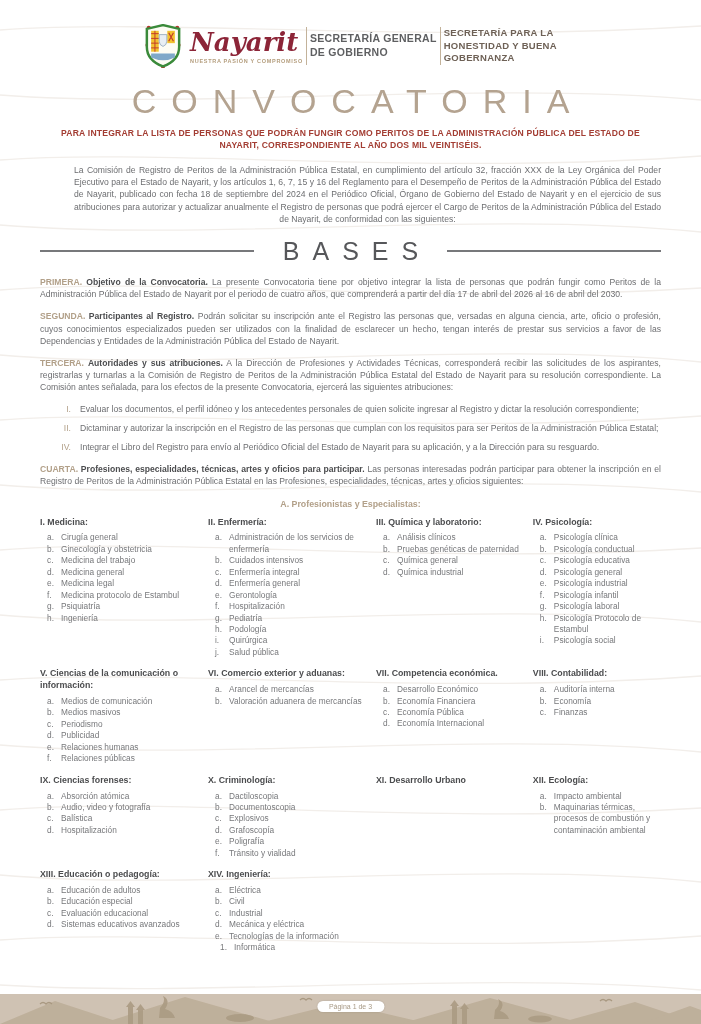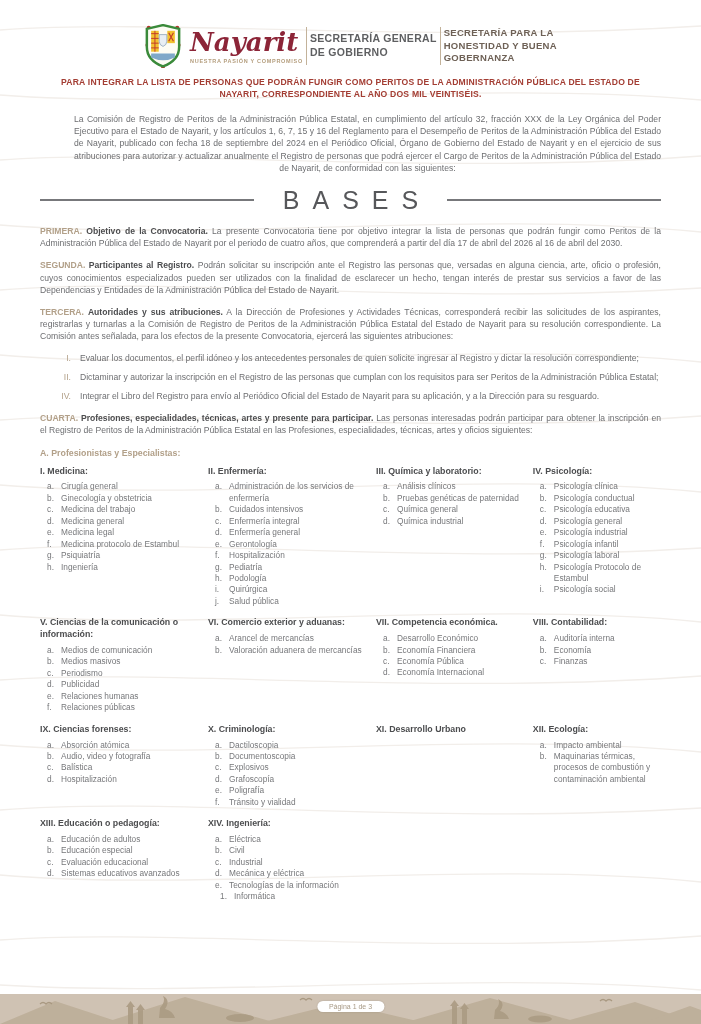--- a/index.html
+++ b/index.html
@@ -39,21 +39,21 @@
   .sec-label { color:#b2a089; font-weight:bold; }
   .sec-par b { color:#4c4d4f; }
 
   
   .attrib { margin:9px 0 0 14px; }
   .attrib-row { display:flex; margin-bottom:7px; }
   .attrib-num { width:17px; flex:0 0 17px; text-align:right; margin-right:9px;
     color:#b2a089; font-size:8.6px; line-height:1.42; }
   .attrib-text { flex:1; font-size:8.6px; line-height:1.42; text-align:justify; }
 
-  .list-a { margin-top:11px; font-size:8.8px; font-weight:bold; color:#b2a089; }
+  .list-a { margin-top:11px; font-size:8.8px; font-weight:bold; color:#b2a089;text-align:center; }
 
   
   .grid { margin-top:8px; display:grid; grid-template-columns:1.12fr 1.12fr 1.04fr .92fr;
     column-gap:12px; row-gap:10px; }
   .cat h4 { font-size:8.8px; color:#4c4d4f; margin-bottom:4px; line-height:1.35; }
   .cat ol { list-style:none; padding-left:7px; }
   .cat ol.alpha { counter-reset:alpha; }
   .cat ol.alpha > li { counter-increment:alpha; }
   .cat ol.alpha > li::before { content:counter(alpha, lower-alpha) "."; position:absolute; left:0; }
   .cat ol li { position:relative; padding-left:14px; font-size:8.3px; line-height:1.38; color:#77787b; }
@@ -121,20 +121,21 @@
       <div>DE GOBIERNO</div>
     </div>
     <div class="vdiv"></div>
     <div class="sec2">
       <div>SECRETARÍA PARA LA</div>
       <div>HONESTIDAD Y BUENA</div>
       <div>GOBERNANZA</div>
     </div>
   </div>
 
+  <div class="doc-title">CONVOCATORIA</div>
   <div class="doc-subtitle">PARA INTEGRAR LA LISTA DE PERSONAS QUE PODRÁN FUNGIR COMO PERITOS DE LA ADMINISTRACIÓN PÚBLICA DEL ESTADO DE NAYARIT, CORRESPONDIENTE AL AÑO DOS MIL VEINTISÉIS.</div>
 
   <p class="intro">La Comisión de Registro de Peritos de la Administración Pública Estatal, en cumplimiento del artículo 32, fracción XXX de la Ley Orgánica del Poder Ejecutivo para el Estado de Nayarit, y los artículos 1, 6, 7, 15 y 16 del Reglamento para el Desempeño de Peritos de la Administración Pública del Estado de Nayarit, publicado con fecha 18 de septiembre del 2024 en el Periódico Oficial, Órgano de Gobierno del Estado de Nayarit y en el ejercicio de sus atribuciones para autorizar y actualizar anualmente el Registro de personas que podrá ejercer el Cargo de Peritos de la Administración Pública del Estado de Nayarit, de conformidad con las siguientes:</p>
 
   <div class="bases">
     <div class="line"></div>
     <div class="bases-word">BASES</div>
     <div class="line"></div>
   </div>
 
@@ -164,21 +165,21 @@
       <div class="attrib-text">Dictaminar y autorizar la inscripción en el Registro de las personas que cumplan con los requisitos para ser Peritos de la Administración Pública Estatal;</div>
     </div>
     <div class="attrib-row">
       <div class="attrib-num">IV.</div>
       <div class="attrib-text">Integrar el Libro del Registro para envío al Periódico Oficial del Estado de Nayarit para su aplicación, y a la Dirección para su resguardo.</div>
     </div>
   </div>
 
   <p class="sec-par">
     <span class="sec-label">CUARTA.</span>
-    <b>Profesiones, especialidades, técnicas, artes y presente para participar.</b>
+    <b>Profesiones, especialidades, técnicas, artes y oficios para participar.</b>
     <span>Las personas interesadas podrán participar para obtener la inscripción en el Registro de Peritos de la Administración Pública Estatal en las Profesiones, especialidades, técnicas, artes y oficios siguientes:</span>
   </p>
 
   <div class="list-a">A.  Profesionistas y Especialistas:</div>
 
   <div class="grid">
 
     <div class="cat">
       <h4>I.  Medicina:</h4>
       <ol class="alpha">

